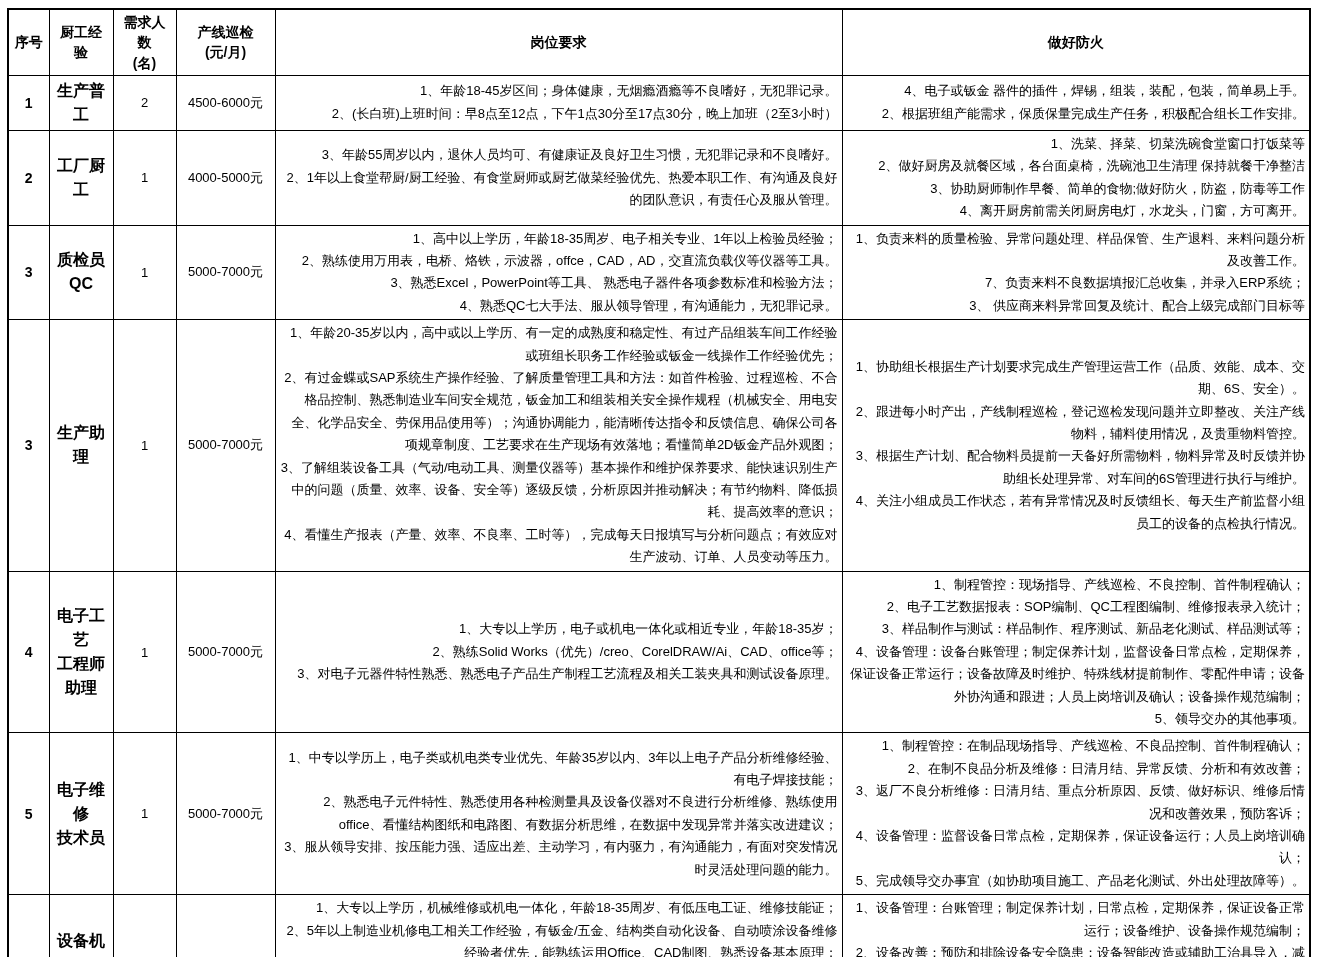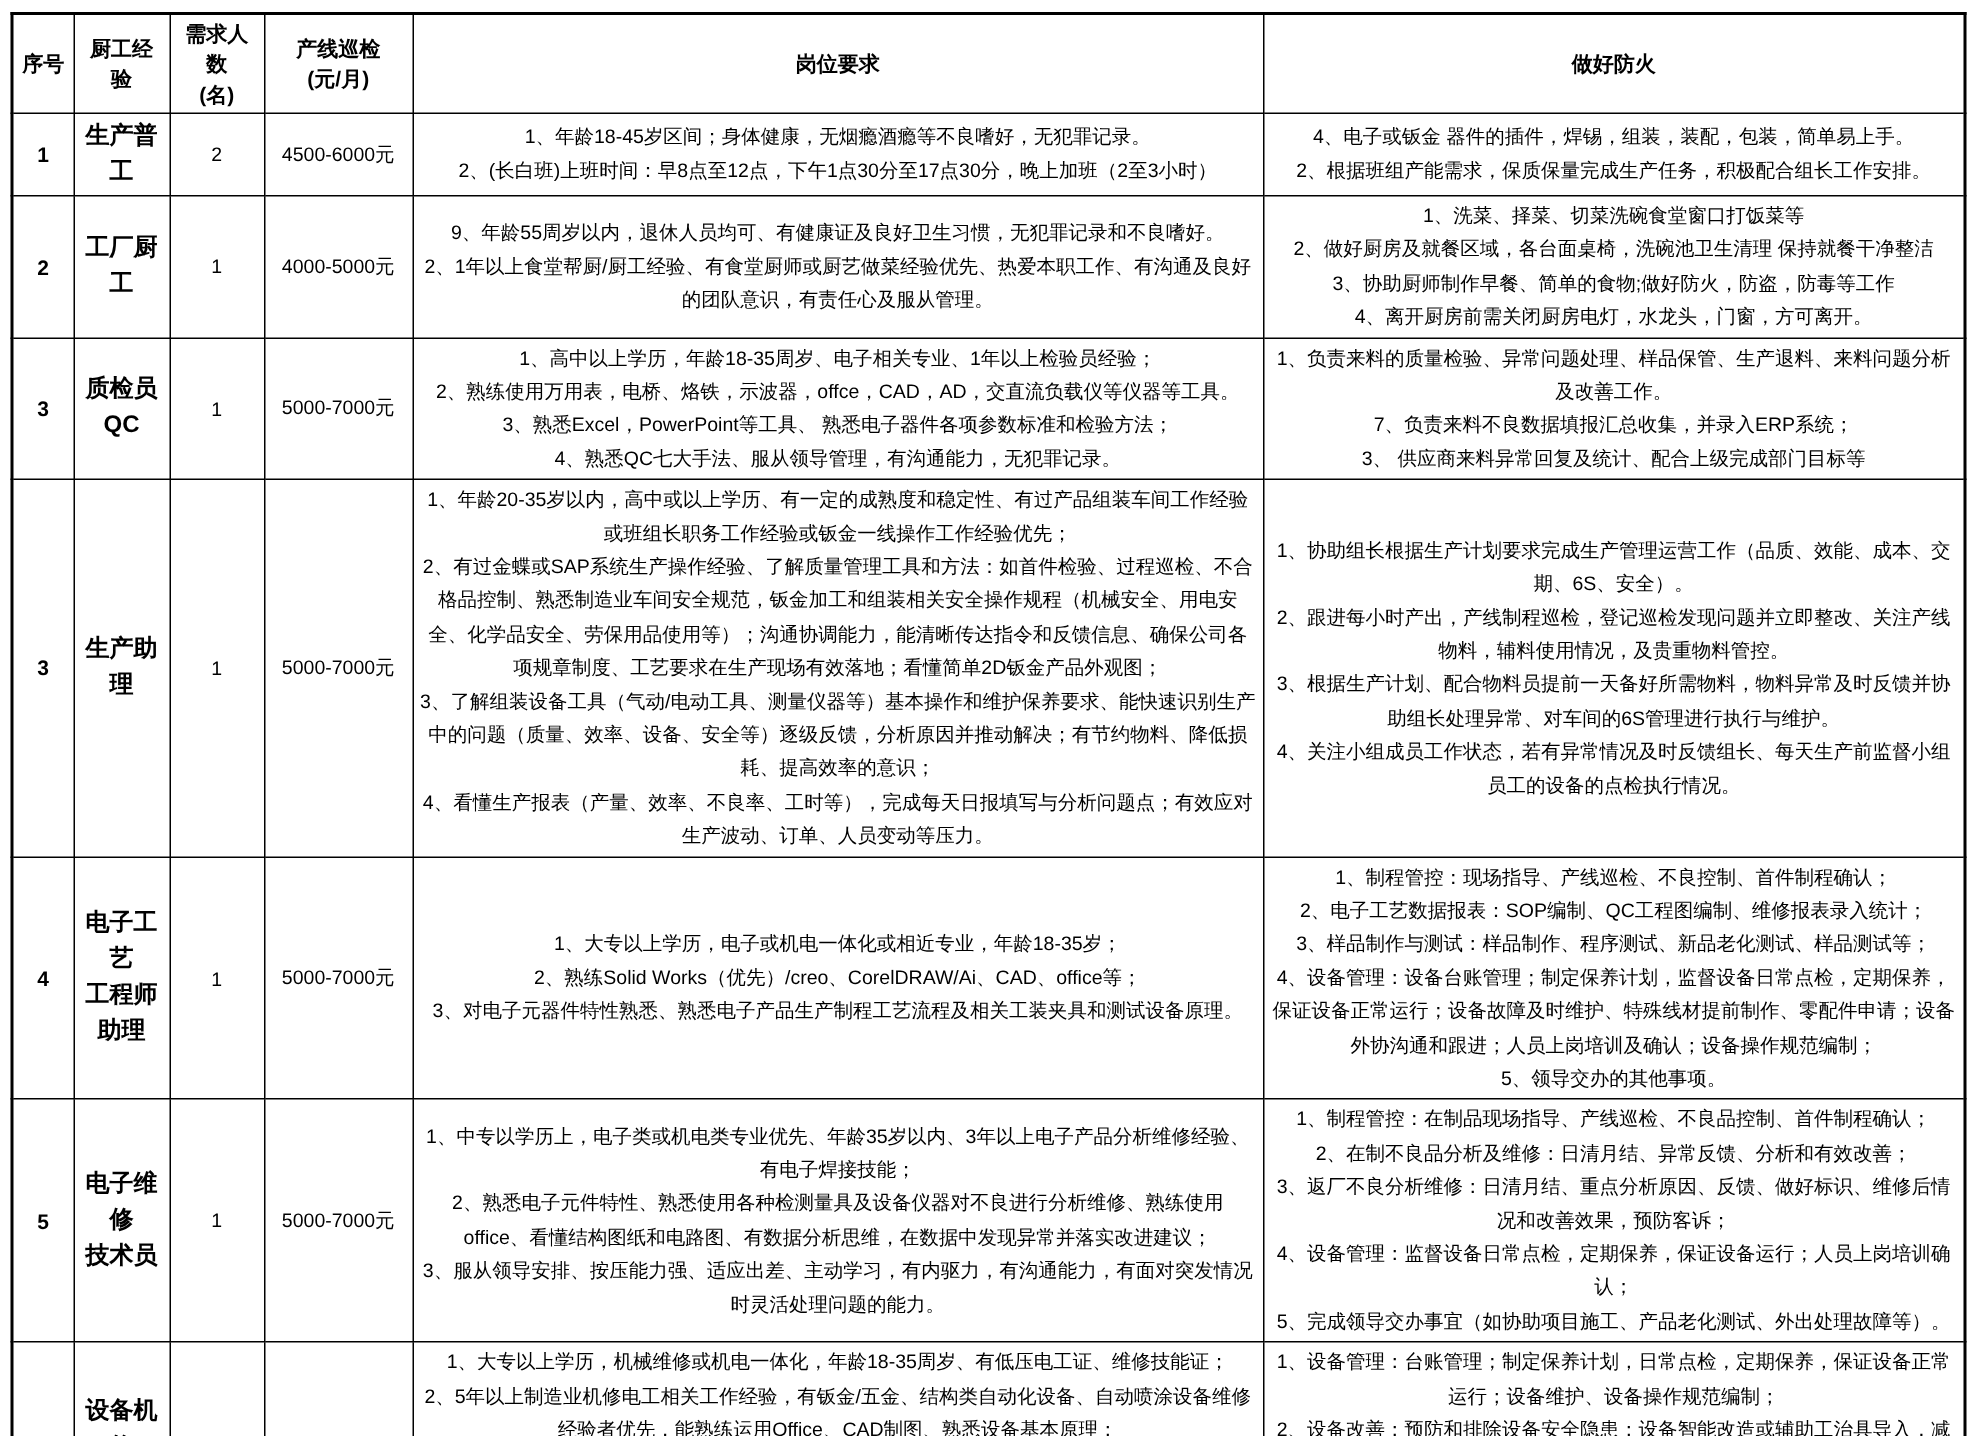--- a/index.html
+++ b/index.html
@@ -10,21 +10,21 @@
     border: 2px solid #000; }
   table.jobs th, table.jobs td { border: 1px solid #000; vertical-align: middle;
     overflow: hidden; padding: 2px 4px; }
   th { font-size: 14px; font-weight: bold; text-align: center;
     white-space: pre-line; line-height: 1.45; }
   td.center { text-align: center; }
   td.idx { font-weight: bold; font-size: 14px; }
   td.pos { font-weight: bold; font-size: 16px; white-space: pre-line; line-height: 1.5; }
   td.num, td.sal { font-size: 13px; }
   td.txt { font-size: 13px; line-height: 22.4px; padding: 3px 6px;
-    white-space: pre-line; text-align: center; }
+    white-space: pre-line; text-align: right; }
 </style>
 </head>
 <body>
 
 <div class="wrap">
   <table class="jobs">
     <colgroup>
       <col style="width:41px">
       <col style="width:64px">
       <col style="width:63px">
@@ -53,21 +53,21 @@
         <td class="txt">1、年龄18-45岁区间；身体健康，无烟瘾酒瘾等不良嗜好，无犯罪记录。
 2、(长白班)上班时间：早8点至12点，下午1点30分至17点30分，晚上加班（2至3小时）</td>
         <td class="txt">4、电子或钣金 器件的插件，焊锡，组装，装配，包装，简单易上手。
 2、根据班组产能需求，保质保量完成生产任务，积极配合组长工作安排。</td>
       </tr>
       <tr style="height:90px">
         <td class="center idx">2</td>
         <td class="center pos">工厂厨工</td>
         <td class="center num">1</td>
         <td class="center sal">4000-5000元</td>
-        <td class="txt">9、年龄55周岁以内，退休人员均可、有健康证及良好卫生习惯，无犯罪记录和不良嗜好。
+        <td class="txt">3、年龄55周岁以内，退休人员均可、有健康证及良好卫生习惯，无犯罪记录和不良嗜好。
 2、1年以上食堂帮厨/厨工经验、有食堂厨师或厨艺做菜经验优先、热爱本职工作、有沟通及良好的团队意识，有责任心及服从管理。</td>
         <td class="txt">1、洗菜、择菜、切菜洗碗食堂窗口打饭菜等
 2、做好厨房及就餐区域，各台面桌椅，洗碗池卫生清理 保持就餐干净整洁
 3、协助厨师制作早餐、简单的食物;做好防火，防盗，防毒等工作
 4、离开厨房前需关闭厨房电灯，水龙头，门窗，方可离开。</td>
       </tr>
       <tr style="height:87px">
         <td class="center idx">3</td>
         <td class="center pos">质检员QC</td>
         <td class="center num">1</td>

